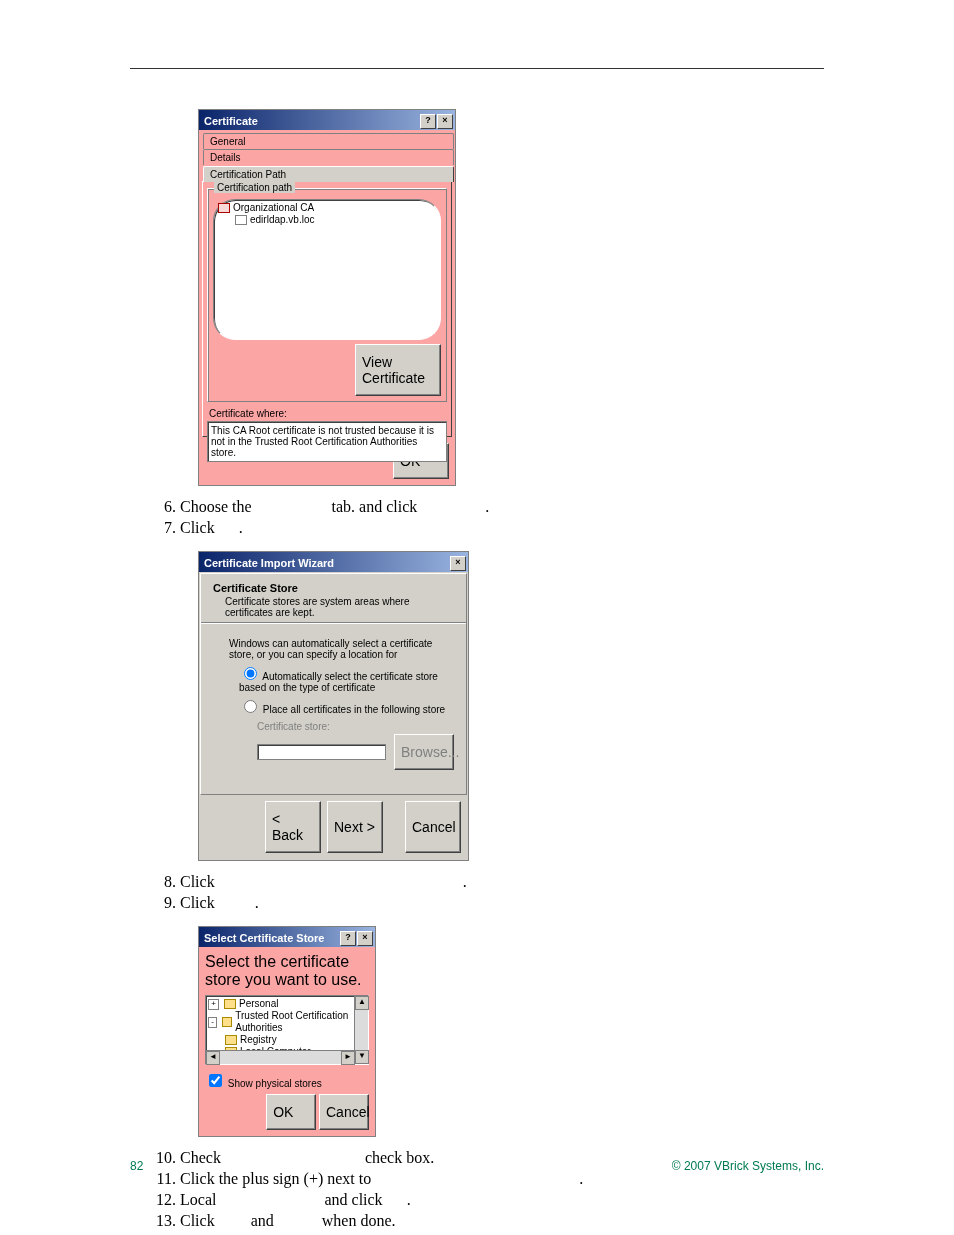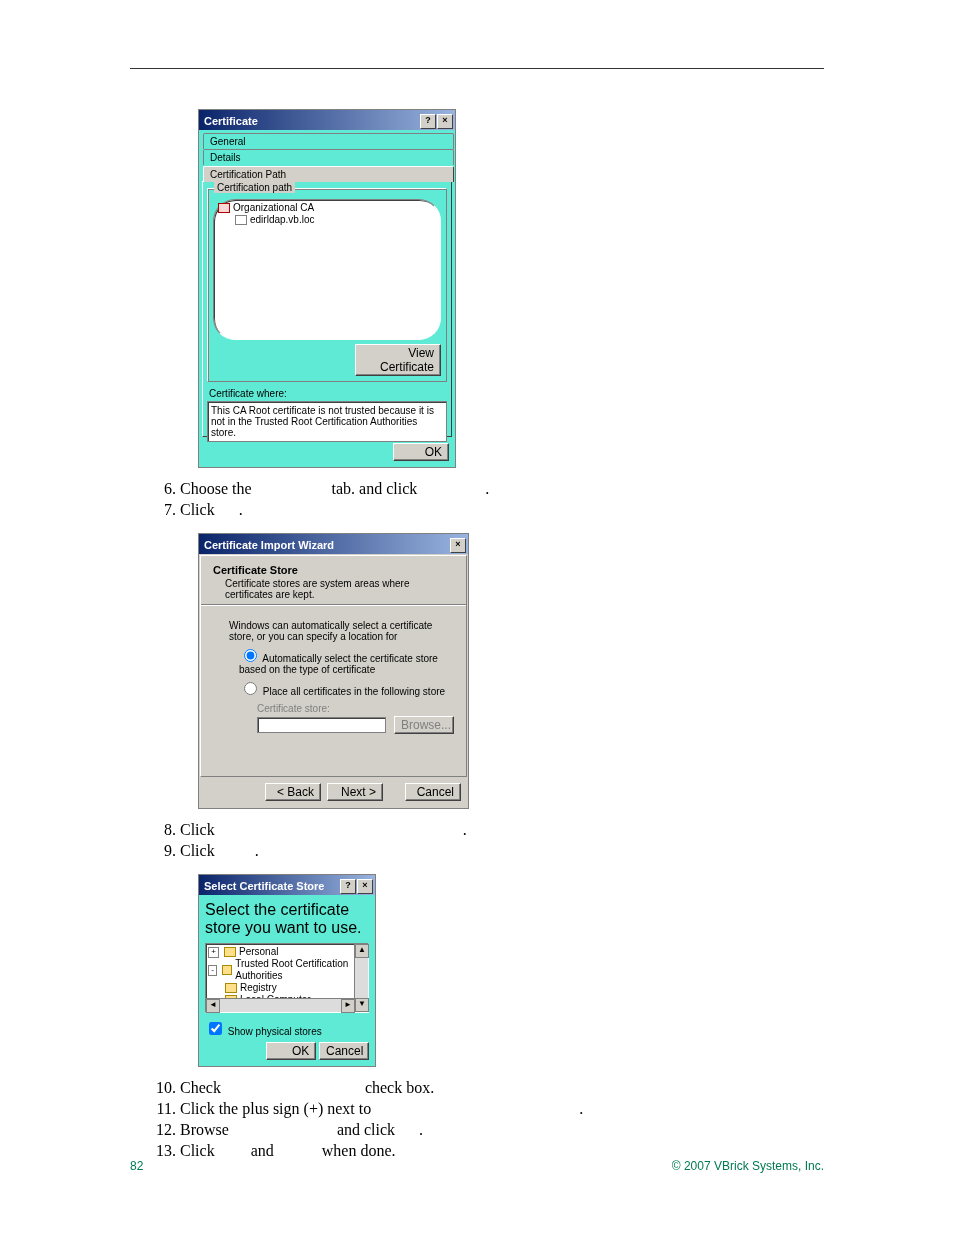--- a/index.html
+++ b/index.html
@@ -20,21 +20,21 @@
     border-top: 1px solid #333;
     margin: 18px 0 40px 0;
   }
   .screenshot-area {
     margin-left: 68px;
   }
 
   
   .dlg {
     display: inline-block;
-    background: #5eead4;
+    background: #fca5a5;
     border: 1px solid #808080;
     font-family: Tahoma, Verdana, Arial, sans-serif;
     font-size: 10px;
     color: #000;
     box-sizing: border-box;
   }
   .dlg-titlebar {
     height: 18px;
     background: linear-gradient(to right, #0a246a, #99b4df);
     color: #fff;
@@ -61,24 +61,24 @@
     text-align: center;
     color: #000;
     font-weight: bold;
   }
   .win-btn {
     background: #d2d0c8;
     border: 1px solid #fff;
     border-right-color: #404040;
     border-bottom-color: #404040;
     box-shadow: inset -1px -1px 0 #808080;
-    font-size: 12px;
+    font-size: 14px;
     font-family: Tahoma, Verdana, Arial, sans-serif;
-    text-align: right;
-    padding: 1px 6px;
+    text-align: left;
+    padding: 9px 6px;
     box-sizing: border-box;
   }
   .groupbox {
     border: 1px solid #808080;
     border-top-color: #fff;
     border-left-color: #fff;
     box-shadow: inset 1px 1px #808080;
     position: relative;
     margin: 6px;
     padding: 10px 5px 5px 5px;
@@ -401,21 +401,21 @@
   </div>
 
   <ol class="instr" start="10">
     <li>
       <span>Check </span>&nbsp;&nbsp;&nbsp;&nbsp;&nbsp;&nbsp;&nbsp;&nbsp;&nbsp;&nbsp;&nbsp;&nbsp;&nbsp;&nbsp;&nbsp;&nbsp;&nbsp;&nbsp;&nbsp;&nbsp;&nbsp;&nbsp;&nbsp;&nbsp;&nbsp;&nbsp;&nbsp;&nbsp;&nbsp;&nbsp;&nbsp;&nbsp;&nbsp;&nbsp;<span> check box.</span>
     </li>
     <li>
       <span>Click the plus sign (+) next to </span>&nbsp;&nbsp;&nbsp;&nbsp;&nbsp;&nbsp;&nbsp;&nbsp;&nbsp;&nbsp;&nbsp;&nbsp;&nbsp;&nbsp;&nbsp;&nbsp;&nbsp;&nbsp;&nbsp;&nbsp;&nbsp;&nbsp;&nbsp;&nbsp;&nbsp;&nbsp;&nbsp;&nbsp;&nbsp;&nbsp;&nbsp;&nbsp;&nbsp;&nbsp;&nbsp;&nbsp;&nbsp;&nbsp;&nbsp;&nbsp;&nbsp;&nbsp;&nbsp;&nbsp;&nbsp;&nbsp;&nbsp;&nbsp;&nbsp;&nbsp;&nbsp;<span>.</span>
     </li>
     <li>
-      <span>Browse </span>&nbsp;&nbsp;&nbsp;&nbsp;&nbsp;&nbsp;&nbsp;&nbsp;&nbsp;&nbsp;&nbsp;&nbsp;&nbsp;&nbsp;&nbsp;&nbsp;&nbsp;&nbsp;&nbsp;&nbsp;&nbsp;&nbsp;&nbsp;&nbsp;&nbsp;<span> and click </span>&nbsp;&nbsp;&nbsp;&nbsp;&nbsp;<span>.</span>
+      <span>Local </span>&nbsp;&nbsp;&nbsp;&nbsp;&nbsp;&nbsp;&nbsp;&nbsp;&nbsp;&nbsp;&nbsp;&nbsp;&nbsp;&nbsp;&nbsp;&nbsp;&nbsp;&nbsp;&nbsp;&nbsp;&nbsp;&nbsp;&nbsp;&nbsp;&nbsp;<span> and click </span>&nbsp;&nbsp;&nbsp;&nbsp;&nbsp;<span>.</span>
     </li>
     <li>
       <span>Click </span>&nbsp;&nbsp;&nbsp;&nbsp;&nbsp;&nbsp;&nbsp;<span> and </span>&nbsp;&nbsp;&nbsp;&nbsp;&nbsp;&nbsp;&nbsp;&nbsp;&nbsp;&nbsp;<span> when done.</span>
     </li>
   </ol>
 
   <div class="footer">
     <span>82</span>
     <span>© 2007 VBrick Systems, Inc.</span>
   </div>

